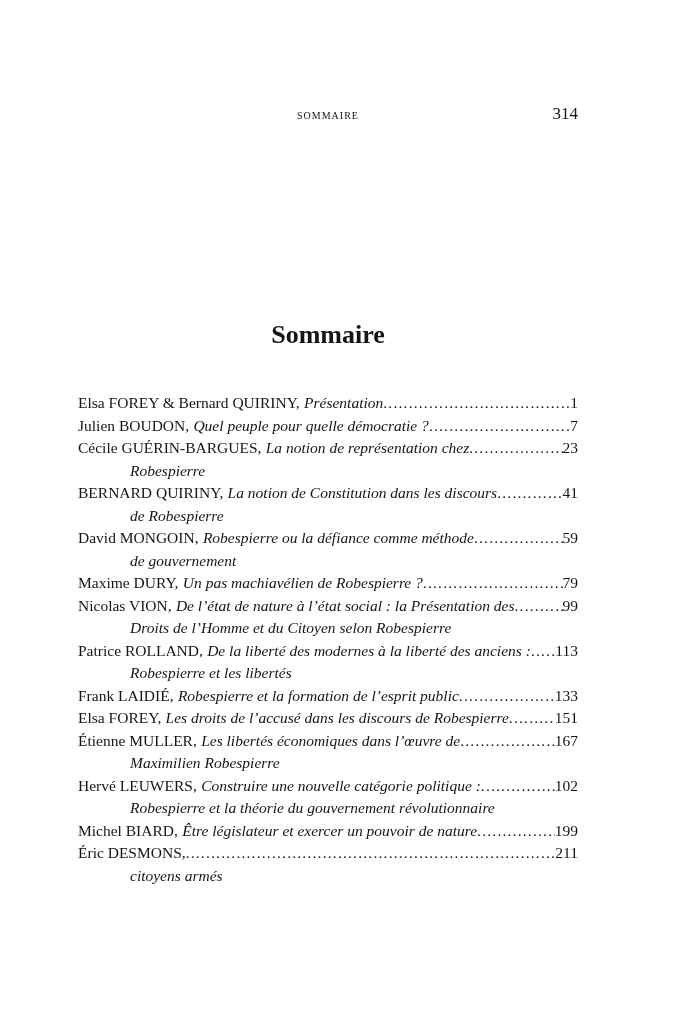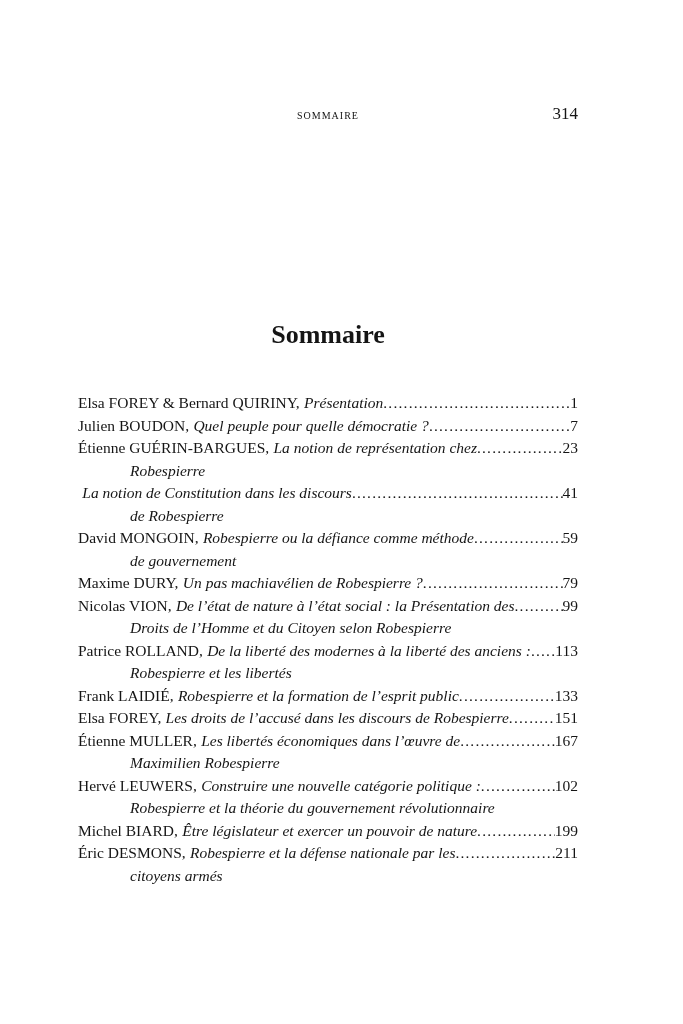--- a/index.html
+++ b/index.html
@@ -112,32 +112,33 @@
         <span class="entry-author">Julien BOUDON,</span>
         <span class="entry-title">Quel peuple pour quelle démocratie ?</span>
         <span class="leader"></span>
         <span class="entry-page">7</span>
       </div>
       <div></div>
     </div>
 
     <div class="toc-entry">
       <div class="entry-line">
-        <span class="entry-author">Étienne GUÉRIN-BARGUES,</span>
+        <span class="entry-author">Cécile GUÉRIN-BARGUES,</span>
         <span class="entry-title">La notion de représentation chez</span>
         <span class="leader"></span>
         <span class="entry-page">23</span>
       </div>
       <div>
           <div class="toc-cont">Robespierre</div>
         </div>
     </div>
 
     <div class="toc-entry">
       <div class="entry-line">
+        <span class="entry-author">BERNARD QUIRINY,</span>
         <span class="entry-title">La notion de Constitution dans les discours</span>
         <span class="leader"></span>
         <span class="entry-page">41</span>
       </div>
       <div>
           <div class="toc-cont">de Robespierre</div>
         </div>
     </div>
 
     <div class="toc-entry">
@@ -235,21 +236,20 @@
         <span class="entry-author">Michel BIARD,</span>
         <span class="entry-title">Être législateur et exercer un pouvoir de nature</span>
         <span class="leader"></span>
         <span class="entry-page">199</span>
       </div>
     </div>
 
     <div class="toc-entry">
       <div class="entry-line">
         <span class="entry-author">Éric DESMONS,</span>
-        <span class="entry-title">Robespierre et la défense nationale par les</span>
         <span class="leader"></span>
         <span class="entry-page">211</span>
       </div>
       <div>
           <div class="toc-cont">citoyens armés</div>
         </div>
     </div>
   </div>
 
 </div>

